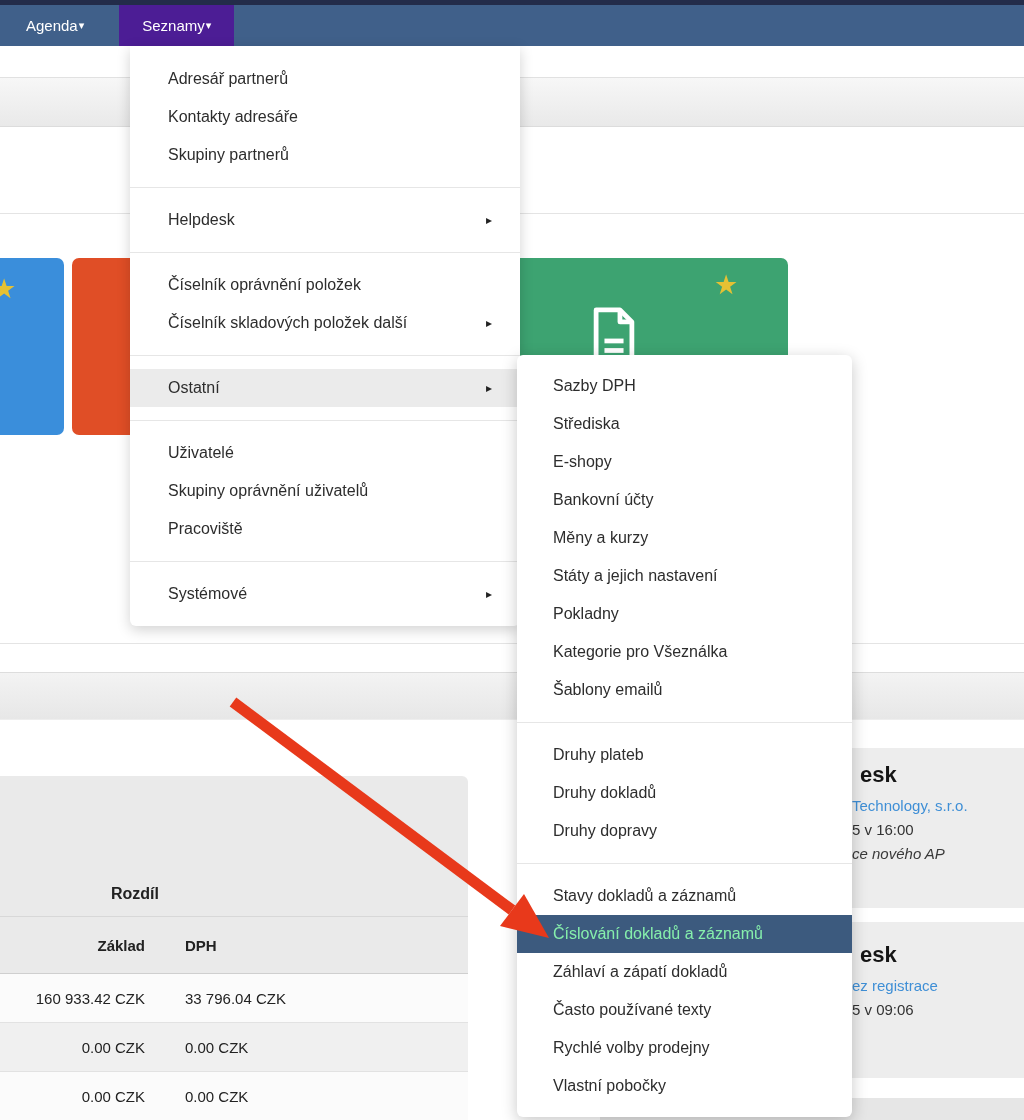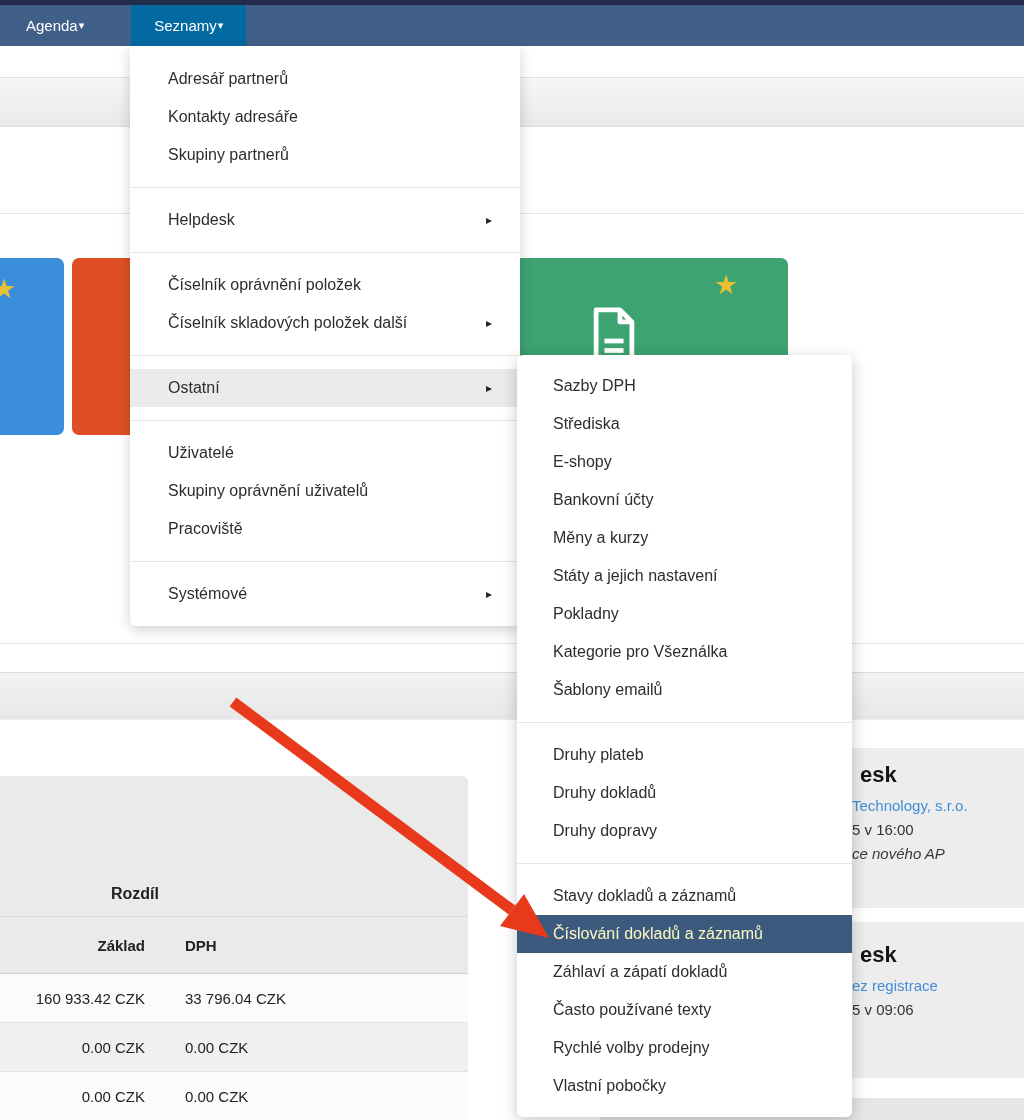--- a/index.html
+++ b/index.html
@@ -6,21 +6,21 @@
   .page{position:relative;width:1024px;height:1120px;background:#ffffff;overflow:hidden;
         font-family:"Liberation Sans",sans-serif;-webkit-font-smoothing:antialiased;}
 
   
   .navbar{position:absolute;top:0;left:0;right:0;height:46px;background:#40608a;z-index:5;}
   .topstrip{position:absolute;top:0;left:0;right:0;height:5px;background:#232c4a;}
   .nav-items{position:absolute;top:5px;left:0;right:0;height:41px;display:flex;}
   .nav-item{height:41px;line-height:41px;padding:0 23px;color:#fff;font-size:15px;cursor:pointer;
             display:flex;align-items:center;gap:1px;}
   .nav-item.first{margin-left:3px;}
-  .nav-item.active{background:#0369a1;margin-left:24px;}
+  .nav-item.active{background:#4c1d95;margin-left:12px;}
   .caret{font-size:11px;line-height:41px;}
 
   
   .band{position:absolute;left:0;right:0;}
   .band1{top:77px;height:48px;background:linear-gradient(#f7f7f7,#e9e9e9);
          border-top:1px solid #e1e1e1;border-bottom:1px solid #dcdcdc;}
   .hline{position:absolute;left:0;right:0;height:1px;background:#e4e4e4;}
   .hline213{top:213px;}
   .hline643{top:643px;}
   .band2{top:672px;height:46px;background:linear-gradient(#f3f3f3,#e7e7e7);
@@ -67,21 +67,21 @@
         box-shadow:0 4px 14px rgba(0,0,0,.18);border-radius:0 0 6px 6px;z-index:10;}
   .mi{height:38px;line-height:38px;padding-left:38px;font-size:16px;color:#2d2d2d;position:relative;cursor:pointer;}
   .mi.hl{background:#ebebeb;}
   .sub-arrow{position:absolute;right:28px;top:0;font-size:12px;color:#222;line-height:38px;}
   .divider{border-top:1px solid #e6e6e6;margin:13px 0;}
 
   
   .submenu{position:absolute;left:517px;top:355px;width:335px;padding:12px 0;background:#fff;
            box-shadow:0 4px 16px rgba(0,0,0,.22);border-radius:6px;z-index:11;}
   .smi{height:38px;line-height:38px;padding-left:36px;font-size:16px;color:#2d2d2d;cursor:pointer;}
-  .smi.sel{background:#3c5a7e;color:#fef9c3;}
+  .smi.sel{background:#3c5a7e;color:#86efac;}
 
   
   .arrow-overlay{position:absolute;left:0;top:0;width:1024px;height:1120px;z-index:20;pointer-events:none;}
 </style>
 </head>
 <body>
 
 <div class="page">
 
   <div class="band band1"></div>

